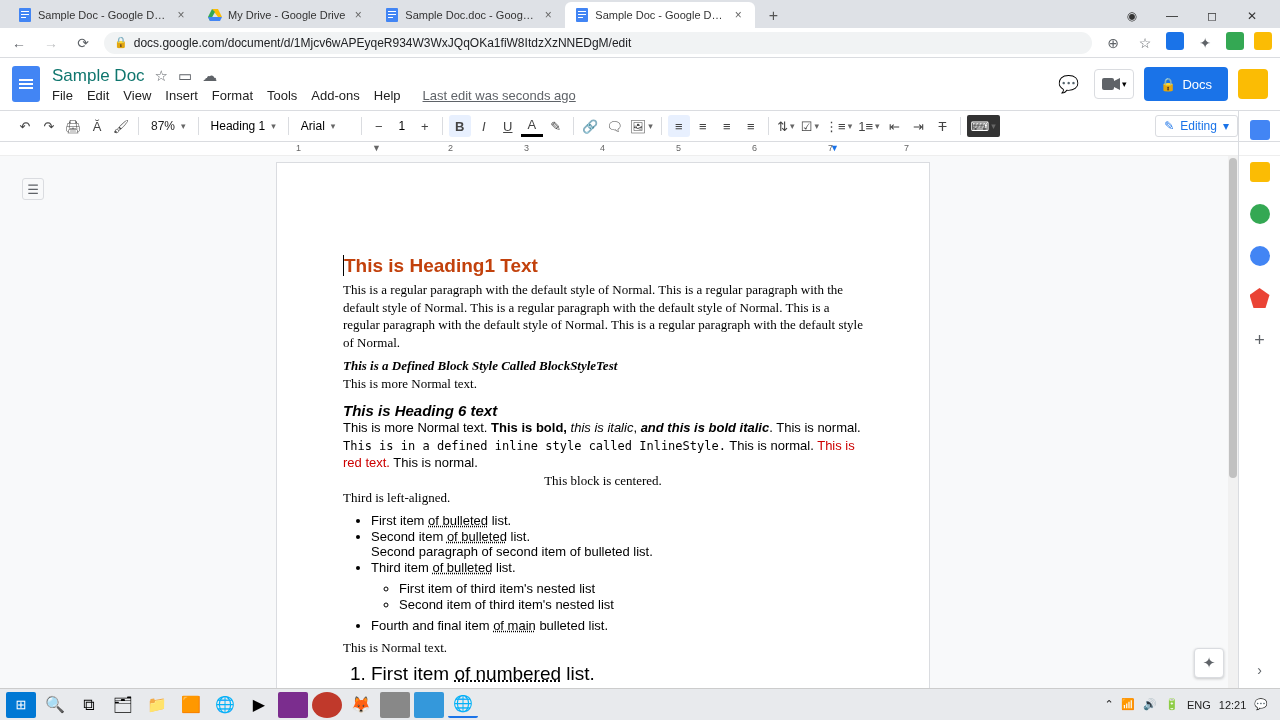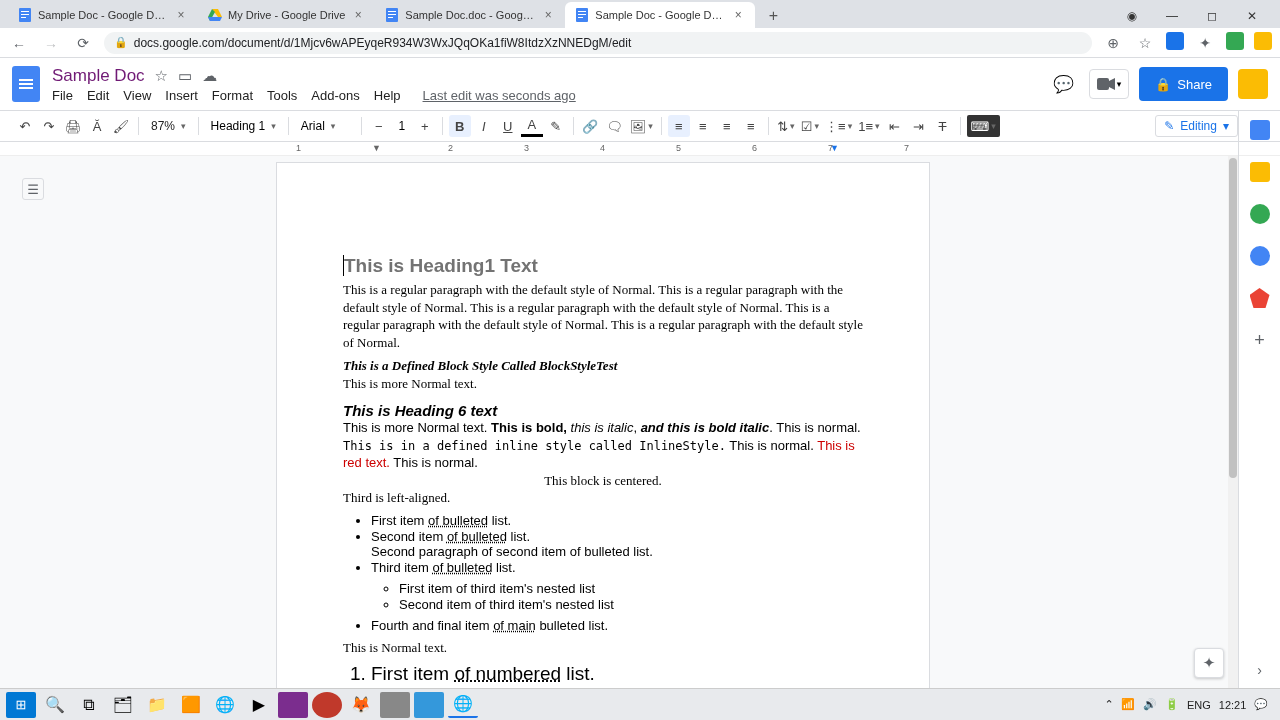--- a/index.html
+++ b/index.html
@@ -22,21 +22,21 @@
 .url-lock { margin-right: 6px; font-size: 11px; }
 .ext-icons { display: flex; gap: 10px; }
 .ext-icon { width: 18px; height: 18px; background: #ccc; border-radius: 3px; }
 
 
 .docs-header { height: 52px; display: flex; align-items: center; padding: 0 12px; }
 .docs-logo { width: 28px; height: 36px; background: #4285f4; border-radius: 3px; display: flex; align-items: center; justify-content: center; margin-right: 12px; }
 .docs-logo::after { content: ""; width: 14px; height: 2px; background: #fff; box-shadow: 0 4px 0 #fff, 0 -4px 0 #fff; }
 .title-area { flex: 1; }
 .doc-title-row { display: flex; align-items: center; gap: 10px; }
-.doc-title { font-size: 17px; color: #701a75; }
+.doc-title { font-size: 17px; color: #0f766e; }
 .star-icon, .move-icon, .cloud-icon { color: #5f6368; font-size: 15px; }
 .menu-row { display: flex; gap: 14px; font-size: 13px; color: #222; margin-top: 2px; }
 .menu-item { cursor: pointer; }
 .last-edit { color: #5f6368; text-decoration: underline; margin-left: 8px; }
 .header-right { display: flex; align-items: center; gap: 10px; }
 .comment-btn { width: 30px; height: 30px; display: flex; align-items: center; justify-content: center; color: #5f6368; font-size: 17px; }
 .meet-btn { width: 40px; height: 30px; border: 1px solid #dadce0; border-radius: 4px; display: flex; align-items: center; justify-content: center; }
 .share-btn { height: 34px; background: #1a73e8; color: #fff; border-radius: 4px; padding: 0 16px; display: flex; align-items: center; gap: 6px; font-size: 13px; font-weight: 500; }
 .avatar { width: 30px; height: 30px; background: #fbbc04; border-radius: 4px; }
 
@@ -55,21 +55,21 @@
 .editing-select { border: 1px solid #dadce0; border-radius: 3px; height: 22px; padding: 0 8px; font-size: 12px; color: #1a73e8; display: flex; align-items: center; gap: 6px; }
 
 
 .ruler { height: 14px; background: #fff; position: relative; font-size: 9px; color: #666; border-bottom: 1px solid #eee; }
 .ruler-mark { position: absolute; top: 1px; }
 
 
 .doc-area { position: absolute; top: 156px; left: 0; right: 42px; bottom: 32px; overflow: hidden; background: #f8f9fa; }
 .outline-btn { position: absolute; left: 22px; top: 22px; width: 22px; height: 22px; color: #5f6368; display: flex; align-items: center; justify-content: center; border: 1px solid #dadce0; border-radius: 3px; font-size: 13px; }
 .page { position: absolute; left: 276px; top: 6px; width: 654px; background: #fff; border: 1px solid #dadce0; min-height: 900px; padding: 92px 66px 40px 66px; }
-.page h1 { font-size: 19px; font-weight: bold; color: #737373; margin-bottom: 4px; }
+.page h1 { font-size: 19px; font-weight: bold; color: #c2410c; margin-bottom: 4px; }
 .page p { font-size: 13px; color: #000; line-height: 1.35; font-family: Georgia, serif; }
 .block-style { font-size: 15px; font-weight: bold; font-style: italic; margin-top: 6px; font-family: Arial; }
 .page h2 { font-size: 15px; font-weight: bold; font-style: italic; margin-top: 10px; font-family: Arial; }
 .inline-bold { font-weight: bold; }
 .inline-italic { font-style: italic; }
 .inline-bolditalic { font-weight: bold; font-style: italic; }
 .inline-mono { font-family: monospace; font-size: 12px; }
 .inline-red { color: #c00; }
 .centered { text-align: center; }
 .page ul { margin: 6px 0 6px 28px; font-family: Georgia, serif; font-size: 13px; }
@@ -208,21 +208,21 @@
     <span class="comment-btn">💬</span>
     <div class="meet-btn">
         <svg width="18" height="12">
           <rect width="12" height="12" fill="#5f6368" rx="2"></rect>
           <polygon points="12,3 18,0 18,12 12,9" fill="#5f6368"></polygon>
         </svg>
         <span style="font-size:9px;margin-left:2px">▾</span>
       </div>
     <div class="share-btn">
       <span>🔒</span>
-      <span>Share</span>
+      <span>Docs</span>
     </div>
     <div class="avatar"></div>
   </div>
 </div>
 
 <div class="toolbar">
   <span class="tool">↶</span>
   <span class="tool">↷</span>
   <span class="tool">🖨</span>
   <span class="tool">Ă</span>

